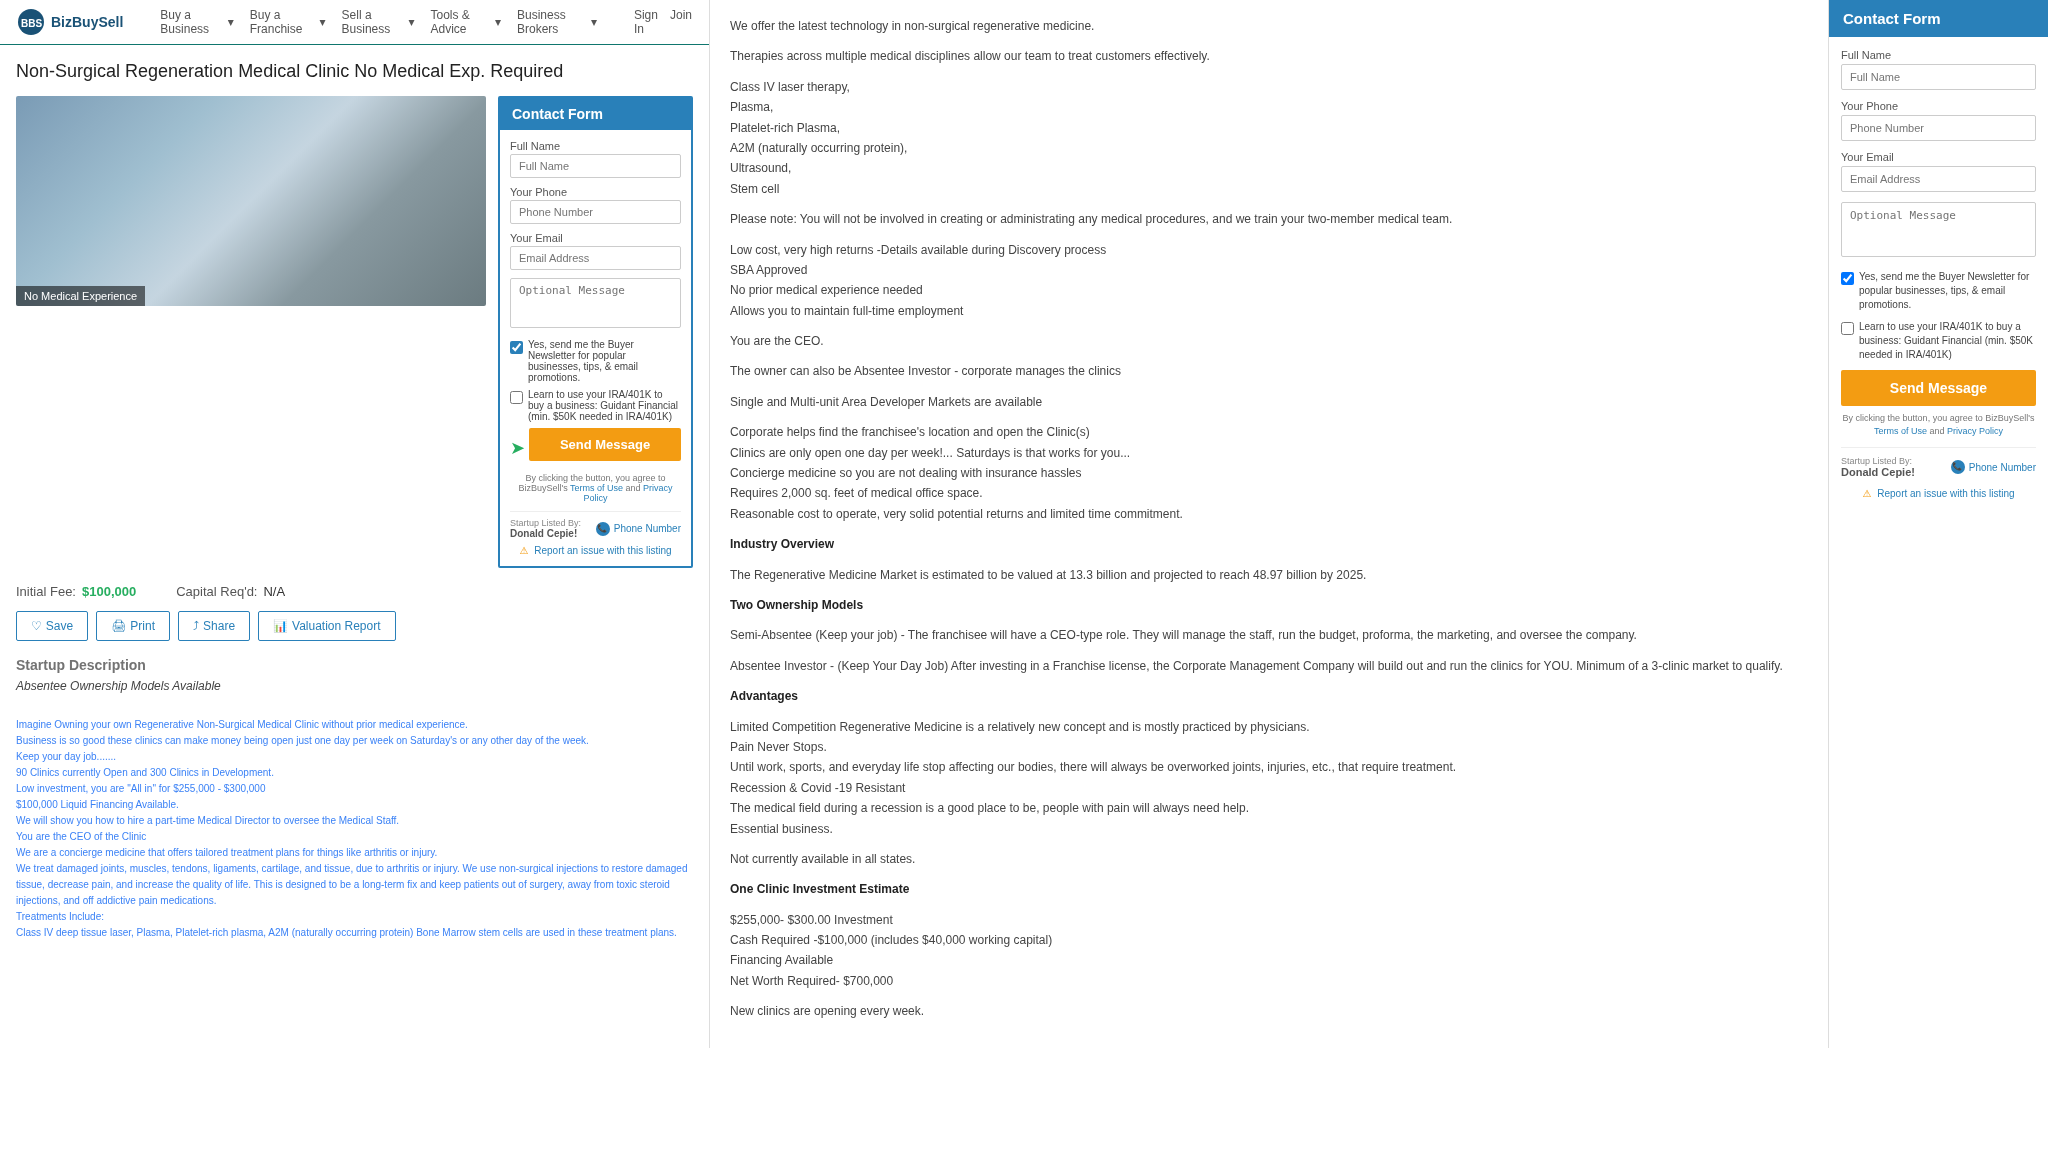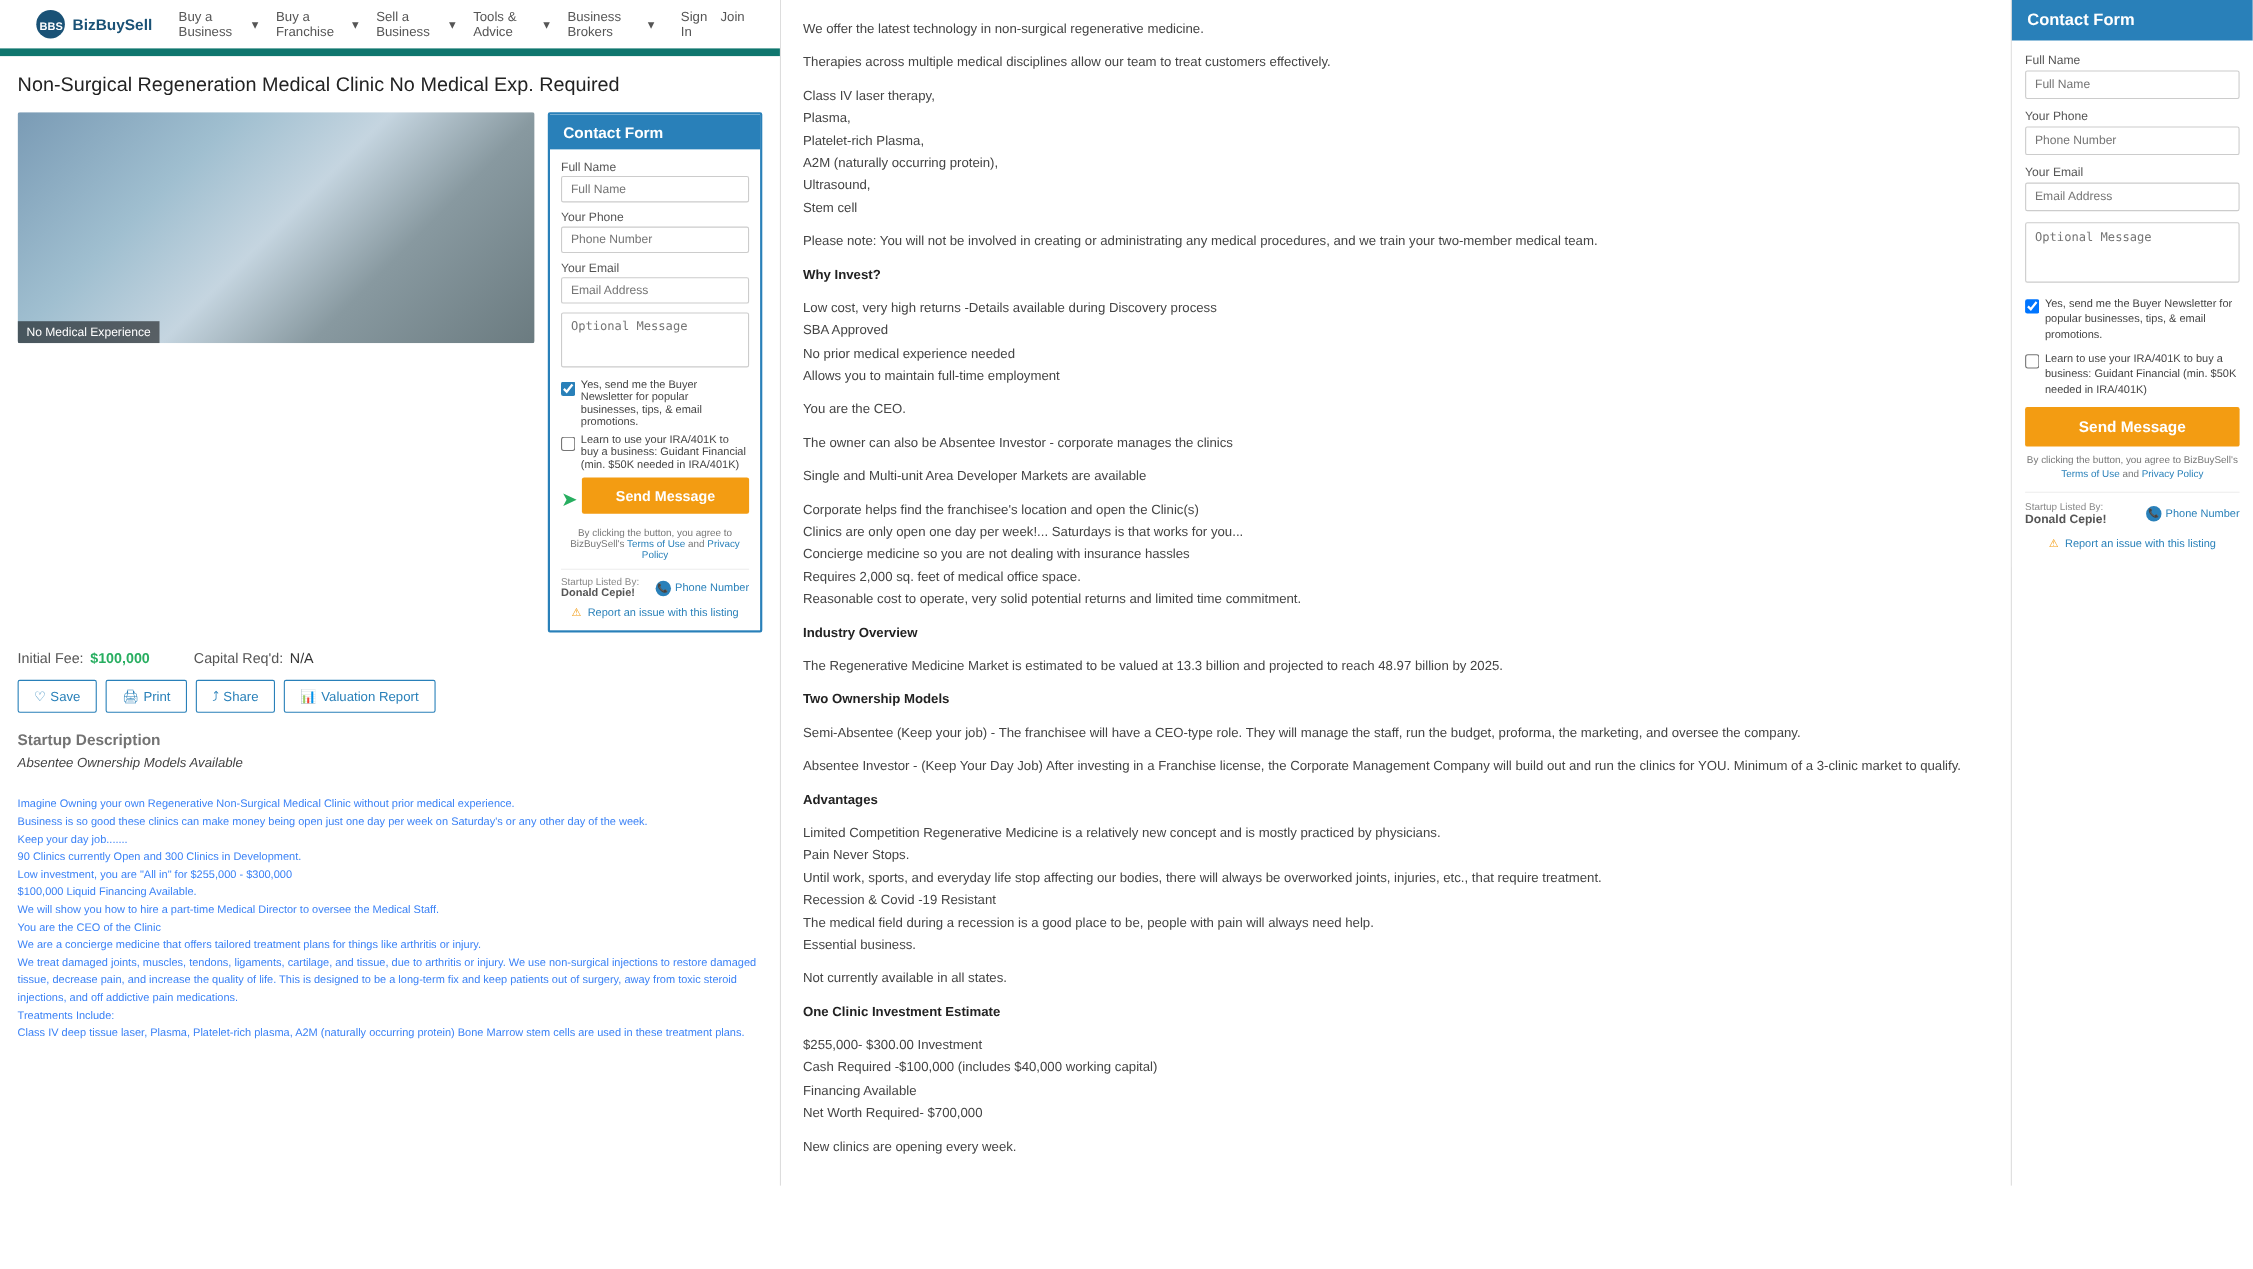--- a/index.html
+++ b/index.html
@@ -10,25 +10,25 @@
       width: 710px;
       min-width: 710px;
       border-right: 1px solid #ddd;
       display: flex;
       flex-direction: column;
     }
 
     
     .navbar {
       background: #fff;
-      border-bottom: 7px solid #0f766e;
-      padding: 8px 32px;
-      display: flex;
-      align-items: center;
-      gap: 24px;
+      border-bottom: 1px solid #0f766e;
+      padding: 8px 17px;
+      display: flex;
+      align-items: center;
+      gap: 37px;
       font-size: 12px;
     }
     .navbar-logo {
       display: flex;
       align-items: center;
       gap: 6px;
       font-weight: bold;
       font-size: 14px;
       color: #1a5276;
     }
@@ -523,21 +523,20 @@
   <div class="right-content">
     <p>We offer the latest technology in non-surgical regenerative medicine.</p>
     <p>Therapies across multiple medical disciplines allow our team to treat customers effectively.</p>
     <p style="white-space:pre-line;">Class IV laser therapy,
 Plasma,
 Platelet-rich Plasma,
 A2M (naturally occurring protein),
 Ultrasound,
 Stem cell</p>
     <p>Please note: You will not be involved in creating or administrating any medical procedures, and we train your two-member medical team.</p>
-    <p><strong>Why Invest?</strong></p>
     <p style="white-space:pre-line;">Low cost, very high returns -Details available during Discovery process
 SBA Approved
 No prior medical experience needed
 Allows you to maintain full-time employment</p>
     <p>You are the CEO.</p>
     <p>The owner can also be Absentee Investor - corporate manages the clinics</p>
     <p>Single and Multi-unit Area Developer Markets are available</p>
     <p style="white-space:pre-line;">Corporate helps find the franchisee's location and open the Clinic(s)
 Clinics are only open one day per week!... Saturdays is that works for you...
 Concierge medicine so you are not dealing with insurance hassles

